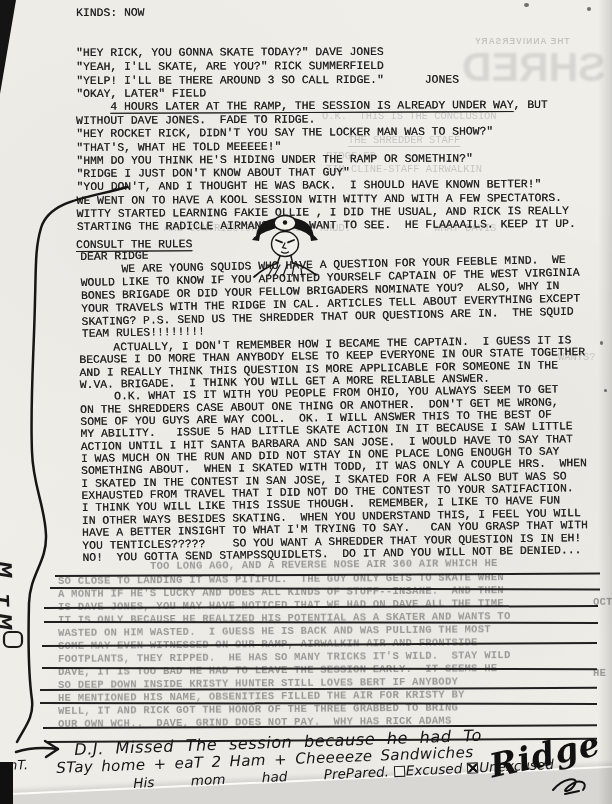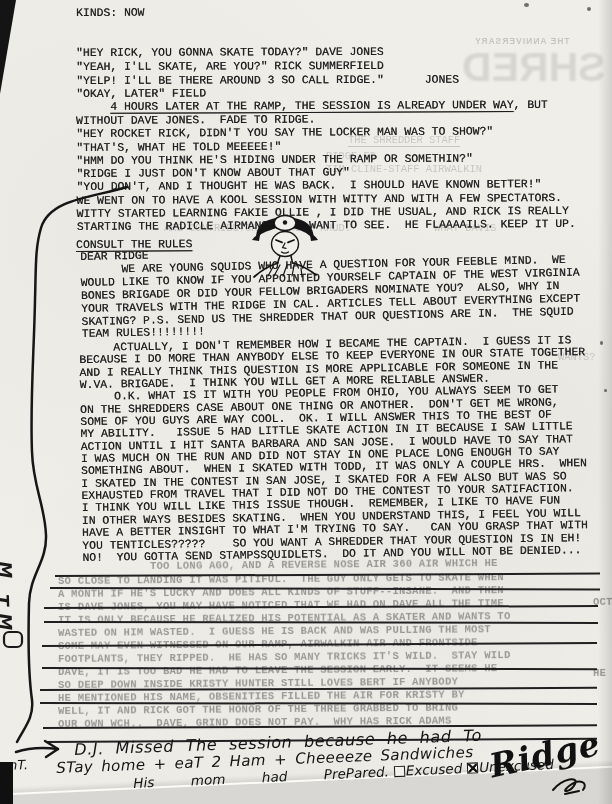--- a/index.html
+++ b/index.html
@@ -50,20 +50,21 @@
      z-index:1;filter:blur(.8px);letter-spacing:0px;}
 </style>
 </head>
 <body>
 
 <div class="page">
 
   <div class="masth-sm">THE ANNIVERSARY</div>
   <div class="masth-big">SHRED</div>
 
+  <span class="bleed bl" style="left:322px;top:110px">O.K.  THIS IS THE CONCLUSION</span>
   <span class="bleed bl u" style="left:348px;top:134px">THE SHREDDER STAFF</span>
   <span class="bleed bl" style="left:326px;top:150px">RIDGE-ED</span>
   <span class="bleed bl" style="left:326px;top:163px">TIM CLINE-STAFF AIRWALKIN</span>
   <span class="bleed bl" style="left:164px;top:222px">ARE CONTRIBUTORS----MIKE KHUD.</span>
   <span class="bleed bl" style="left:434px;top:222px">WHAT DAVIS</span>
   <span class="bleed bl" style="left:558px;top:351px">WANTS?</span>
 
   <span class="bleed bd" style="left:150px;top:560px">TOO LONG AGO, AND A REVERSE NOSE AIR 360 AIR WHICH HE</span>
   <span class="bleed bd" style="left:58px;top:575px">SO CLOSE TO LANDING IT WAS PITIFUL.  THE GUY ONLY GETS TO SKATE WHEN</span>
   <span class="bleed bd" style="left:58px;top:588px">A MONTH IF HE'S LUCKY AND DOES ALL KINDS OF STUFF--INSANE.  AND THEN</span>

